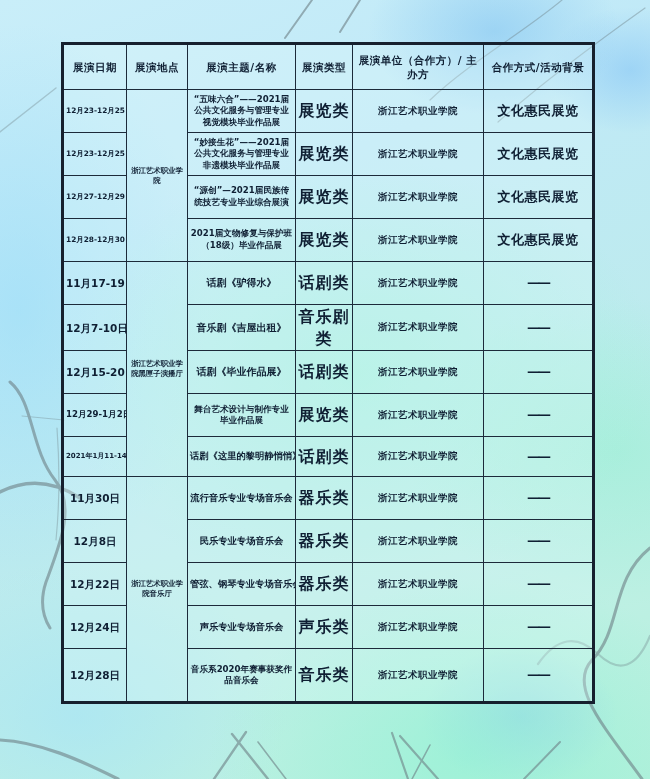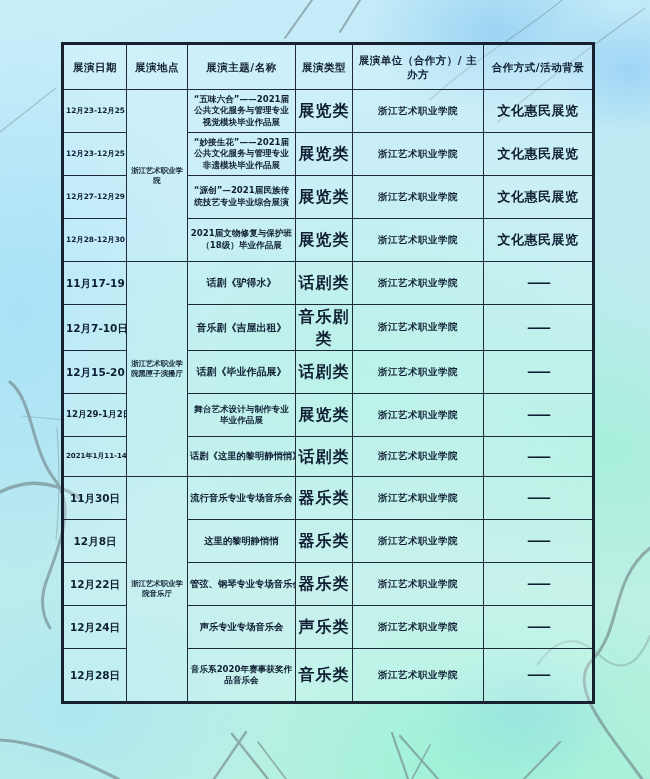--- a/index.html
+++ b/index.html
@@ -166,21 +166,21 @@
     <tr>
       <td class="date">11月30日</td>
       <td class="venue" rowspan="5">浙江艺术职业学院音乐厅</td>
       <td class="title t-md">流行音乐专业专场音乐会</td>
       <td class="type">器乐类</td>
       <td class="org">浙江艺术职业学院</td>
       <td class="coop dashline">——</td>
     </tr>
     <tr>
       <td class="date">12月8日</td>
-      <td class="title t-md">这里的黎明静悄悄</td>
+      <td class="title t-md">民乐专业专场音乐会</td>
       <td class="type">器乐类</td>
       <td class="org">浙江艺术职业学院</td>
       <td class="coop dashline">——</td>
     </tr>
     <tr>
       <td class="date">12月22日</td>
       <td class="title t-md">管弦、钢琴专业专场音乐会</td>
       <td class="type">器乐类</td>
       <td class="org">浙江艺术职业学院</td>
       <td class="coop dashline">——</td>

